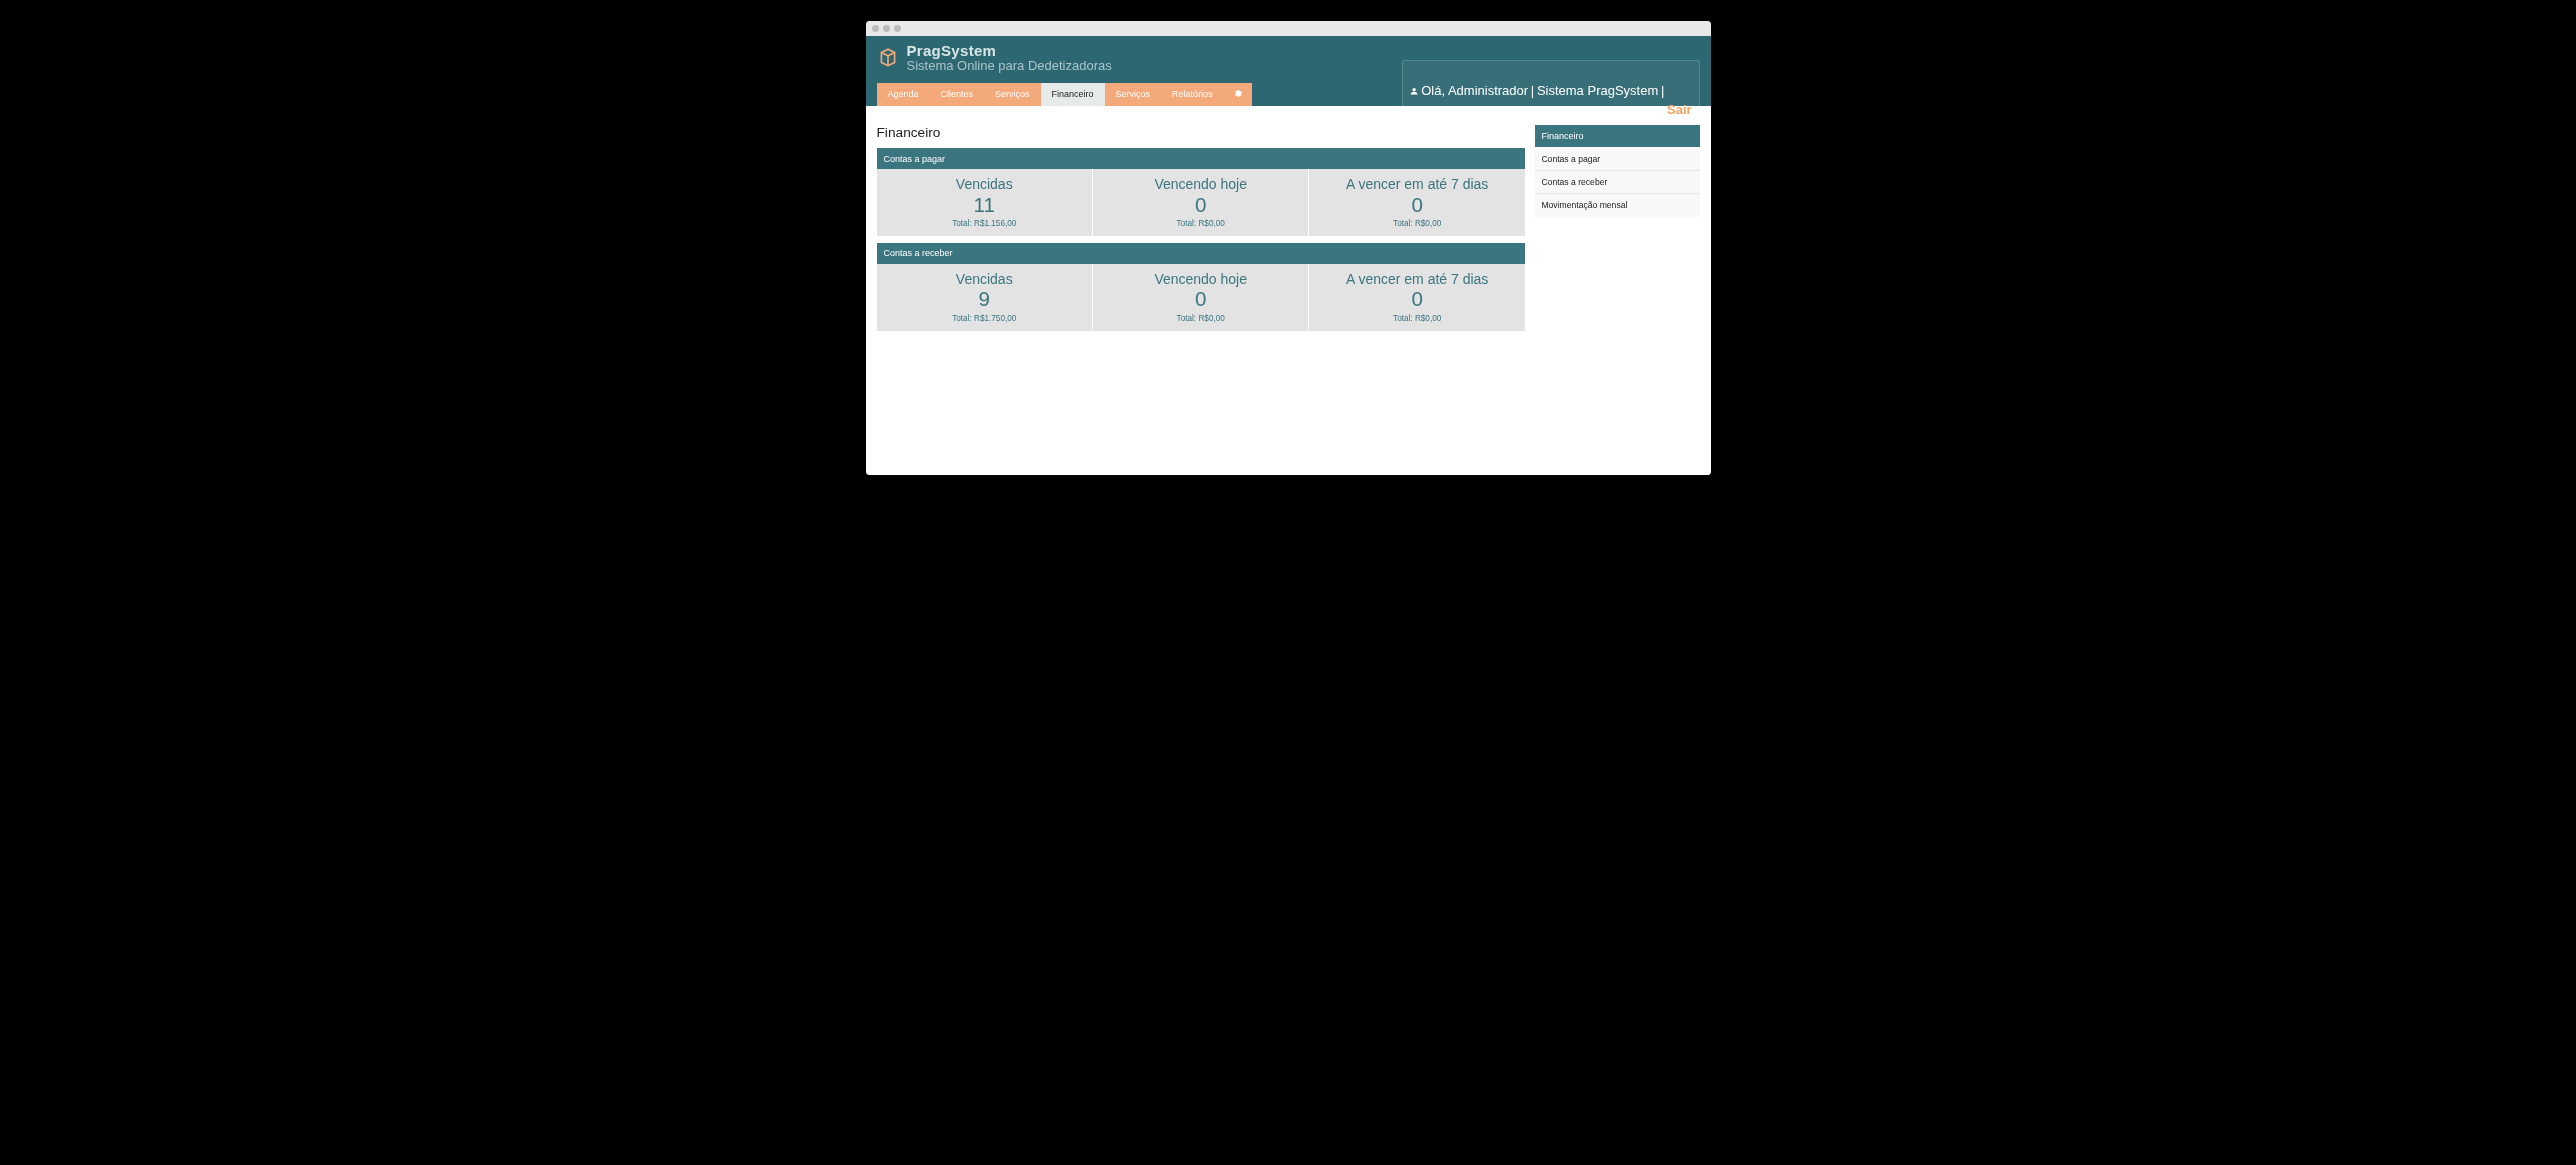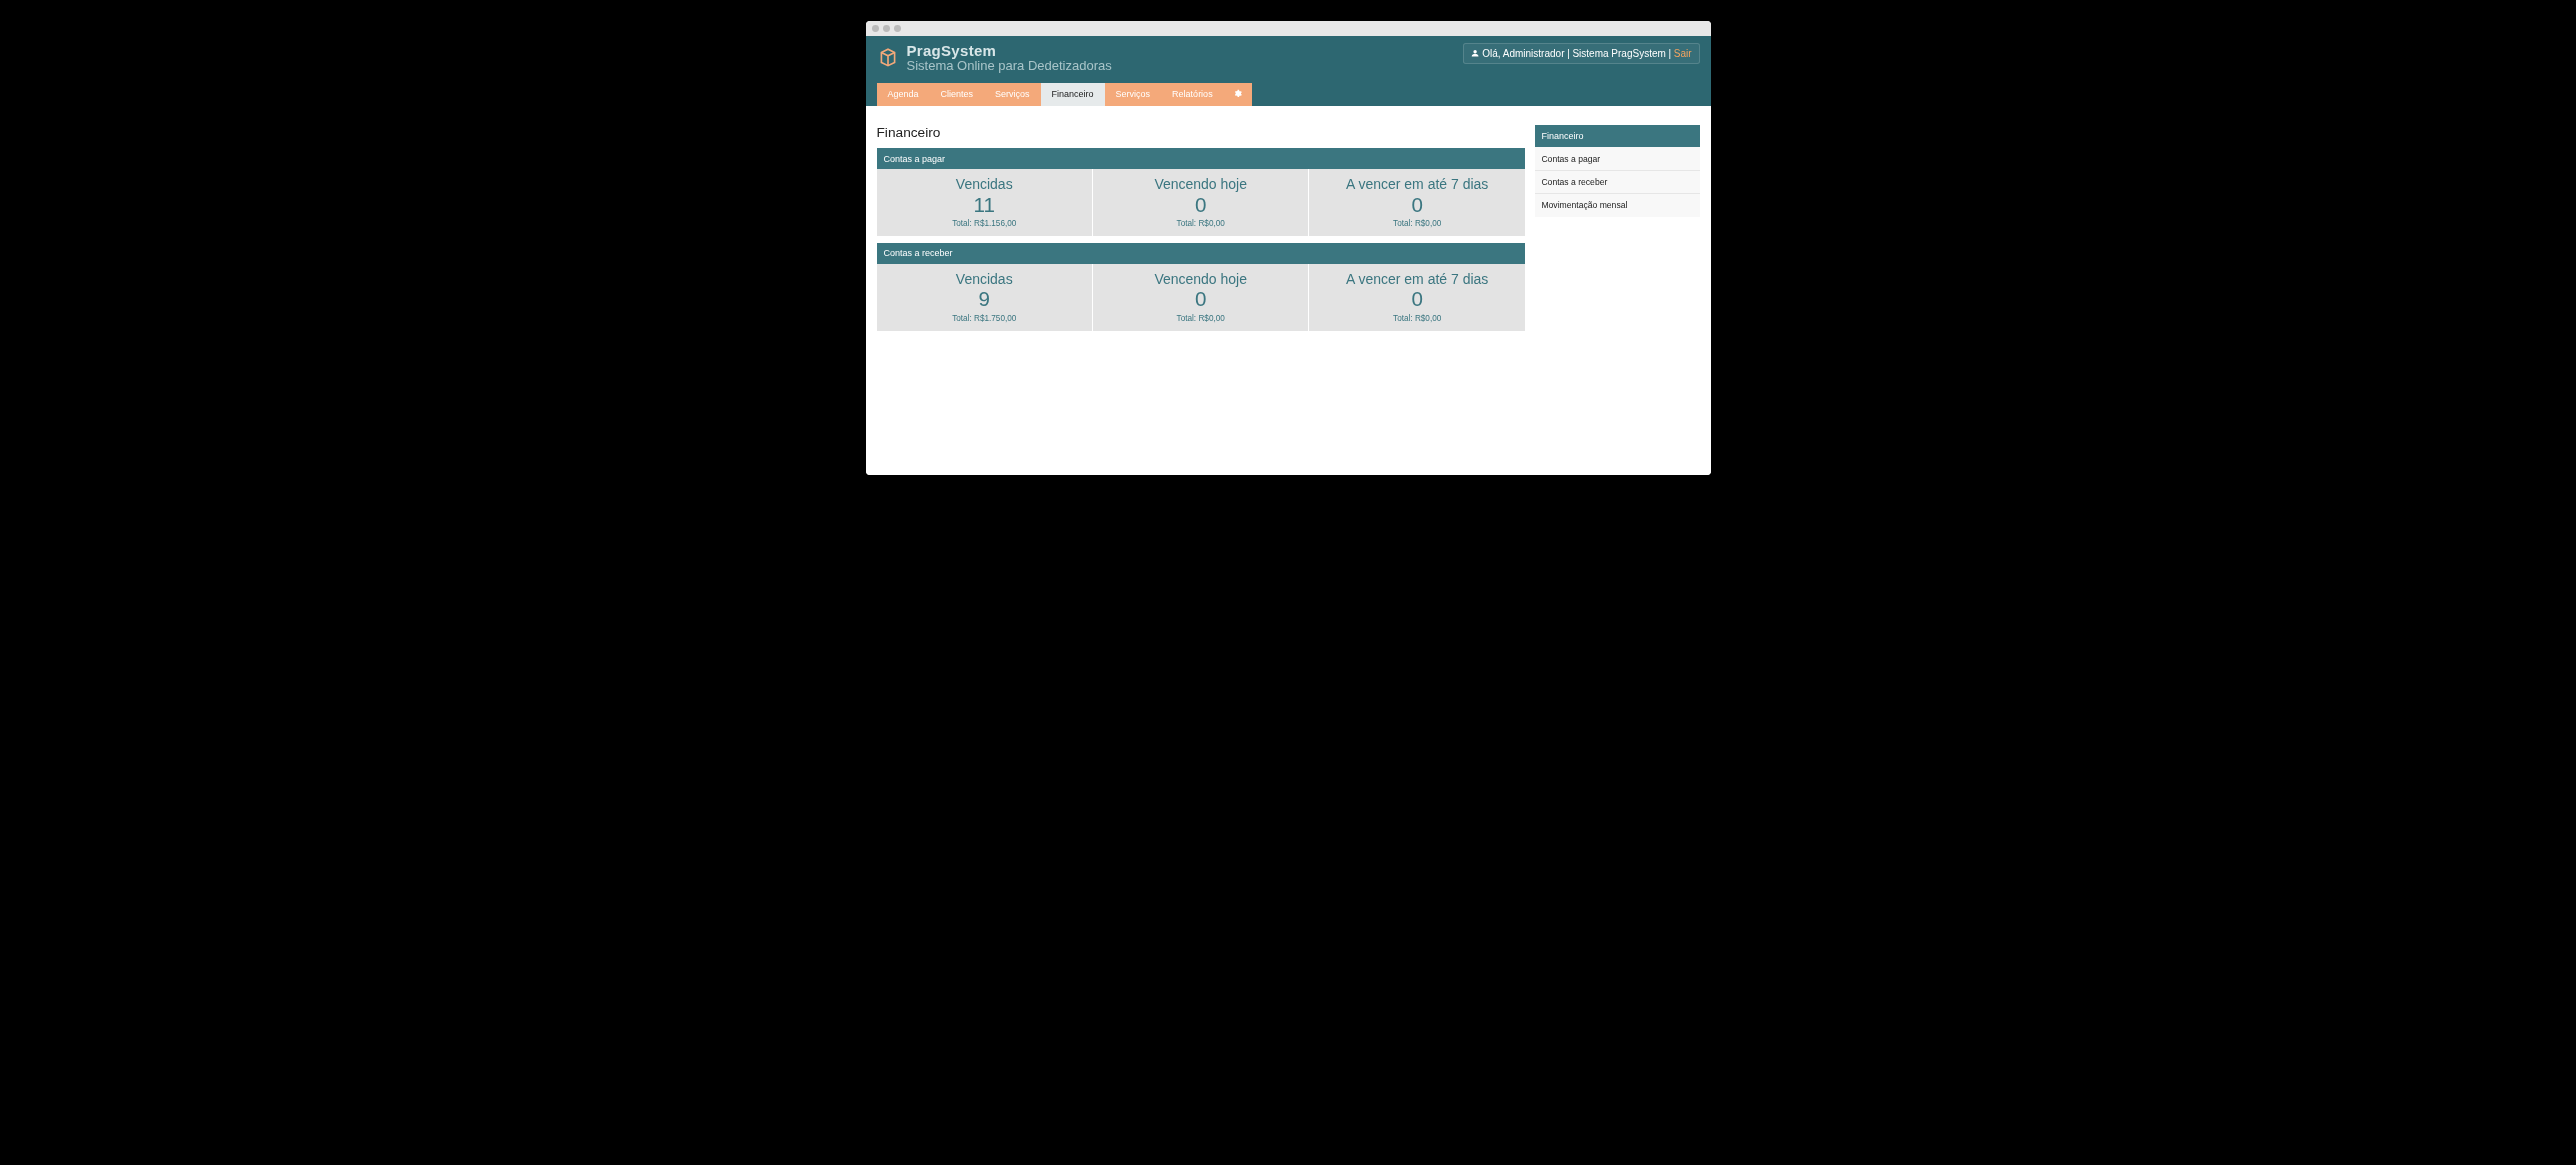--- a/index.html
+++ b/index.html
@@ -34,39 +34,40 @@
     border-radius: 50%;
     background: #bbb;
   }
   .app-header {
     background: #2d6771;
     padding: 6.9px 11px 0 11px;
     position: relative;
   }
   .user-box {
     position: absolute;
-    top: 7px;
+    top: 24px;
     right: 11px;
     background: rgba(255,255,255,0.05);
     border: 0.7px solid rgba(255,255,255,0.15);
     border-radius: 2.7px;
     padding: 4.1px 6.9px;
     color: #fff;
-    font-size: 10px;
+    font-size: 13px;
     display: flex;
     align-items: center;
     gap: 2.7px;
   }
   .user-box .user-icon {
     display: inline-block;
   }
   .user-box .sair {
     color: #f4a460;
-    font-weight: normal;
+    font-weight: bold;
     cursor: pointer;
+    margin-top: 37px;
   }
   .logo-row {
     display: flex;
     align-items: center;
     gap: 8px;
     padding-bottom: 9.6px;
   }
   .logo-mark {
     width: 22px; height: 22px;
   }

